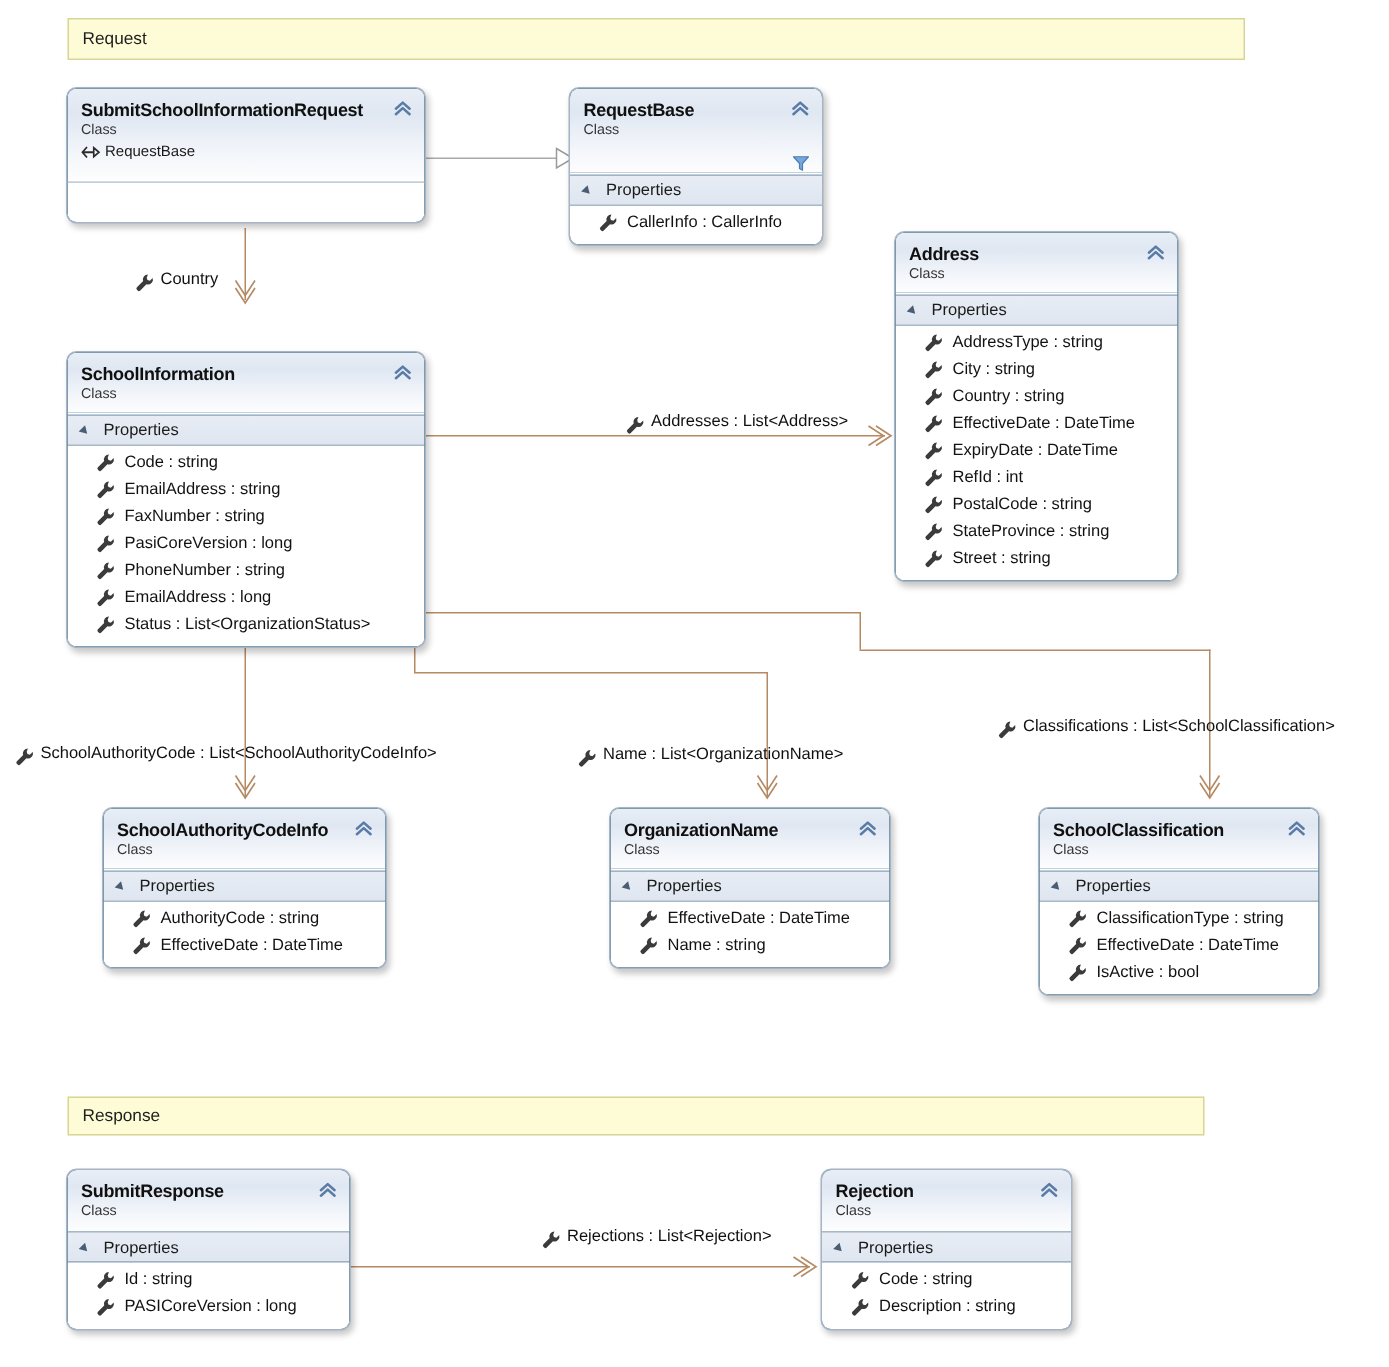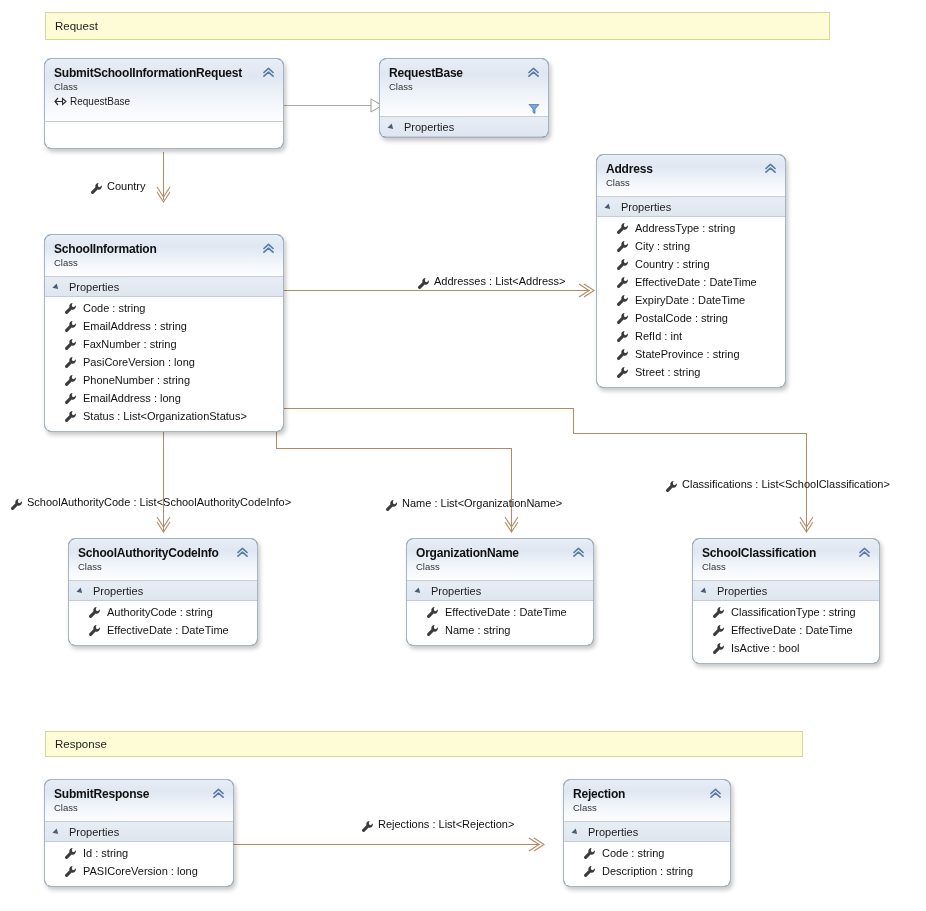--- a/index.html
+++ b/index.html
@@ -296,20 +296,25 @@
             <path d="M2 6 L7 1.5 L12 6" fill="none" stroke="#5a7ba6" stroke-width="1.8" stroke-linecap="round" stroke-linejoin="round"></path>
             <path d="M2 10 L7 5.5 L12 10" fill="none" stroke="#5a7ba6" stroke-width="1.8" stroke-linecap="round" stroke-linejoin="round"></path>
           </svg>
           <div class="cls-name">RequestBase</div>
           <div class="cls-stereo">Class</div>
           <svg class="funnel" viewBox="0 0 12 12" style="top: 44px;">
             <path d="M1 1.5 H11 L7 6 V10.5 L5 9.3 V6 Z" fill="#7aa7da" stroke="#4a7fb5" stroke-width="0.8" stroke-linejoin="round"></path>
           </svg>
         </div>
         <div class="comp-title"><span class="tri"></span><span>Properties</span></div>
+        <div class="members">
+          <div class="member"><svg class="wrench" viewBox="0 0 16 16">
+              <path d="M10.6 1.2a4.1 4.1 0 0 0-3.9 5.4L1.6 11.7a1.5 1.5 0 0 0 0 2.1l.6.6a1.5 1.5 0 0 0 2.1 0l5.1-5.1a4.1 4.1 0 0 0 5.1-5.2l-2.3 2.3-2-.6-.6-2z" fill="#3b3b3b"></path>
+            </svg><span>CallerInfo : CallerInfo</span></div>
+        </div>
       </div>
       <div class="clsbox" style="left: 596px; top: 154px; width: 190px;">
         <div class="cls-header">
           <svg class="chev" viewBox="0 0 14 12">
             <path d="M2 6 L7 1.5 L12 6" fill="none" stroke="#5a7ba6" stroke-width="1.8" stroke-linecap="round" stroke-linejoin="round"></path>
             <path d="M2 10 L7 5.5 L12 10" fill="none" stroke="#5a7ba6" stroke-width="1.8" stroke-linecap="round" stroke-linejoin="round"></path>
           </svg>
           <div class="cls-name">Address</div>
           <div class="cls-stereo">Class</div>
         </div>
@@ -325,26 +330,26 @@
               <path d="M10.6 1.2a4.1 4.1 0 0 0-3.9 5.4L1.6 11.7a1.5 1.5 0 0 0 0 2.1l.6.6a1.5 1.5 0 0 0 2.1 0l5.1-5.1a4.1 4.1 0 0 0 5.1-5.2l-2.3 2.3-2-.6-.6-2z" fill="#3b3b3b"></path>
             </svg><span>Country : string</span></div>
           <div class="member"><svg class="wrench" viewBox="0 0 16 16">
               <path d="M10.6 1.2a4.1 4.1 0 0 0-3.9 5.4L1.6 11.7a1.5 1.5 0 0 0 0 2.1l.6.6a1.5 1.5 0 0 0 2.1 0l5.1-5.1a4.1 4.1 0 0 0 5.1-5.2l-2.3 2.3-2-.6-.6-2z" fill="#3b3b3b"></path>
             </svg><span>EffectiveDate : DateTime</span></div>
           <div class="member"><svg class="wrench" viewBox="0 0 16 16">
               <path d="M10.6 1.2a4.1 4.1 0 0 0-3.9 5.4L1.6 11.7a1.5 1.5 0 0 0 0 2.1l.6.6a1.5 1.5 0 0 0 2.1 0l5.1-5.1a4.1 4.1 0 0 0 5.1-5.2l-2.3 2.3-2-.6-.6-2z" fill="#3b3b3b"></path>
             </svg><span>ExpiryDate : DateTime</span></div>
           <div class="member"><svg class="wrench" viewBox="0 0 16 16">
               <path d="M10.6 1.2a4.1 4.1 0 0 0-3.9 5.4L1.6 11.7a1.5 1.5 0 0 0 0 2.1l.6.6a1.5 1.5 0 0 0 2.1 0l5.1-5.1a4.1 4.1 0 0 0 5.1-5.2l-2.3 2.3-2-.6-.6-2z" fill="#3b3b3b"></path>
+            </svg><span>RefId : int</span></div>
+          <div class="member"><svg class="wrench" viewBox="0 0 16 16">
+              <path d="M10.6 1.2a4.1 4.1 0 0 0-3.9 5.4L1.6 11.7a1.5 1.5 0 0 0 0 2.1l.6.6a1.5 1.5 0 0 0 2.1 0l5.1-5.1a4.1 4.1 0 0 0 5.1-5.2l-2.3 2.3-2-.6-.6-2z" fill="#3b3b3b"></path>
             </svg><span>PostalCode : string</span></div>
           <div class="member"><svg class="wrench" viewBox="0 0 16 16">
               <path d="M10.6 1.2a4.1 4.1 0 0 0-3.9 5.4L1.6 11.7a1.5 1.5 0 0 0 0 2.1l.6.6a1.5 1.5 0 0 0 2.1 0l5.1-5.1a4.1 4.1 0 0 0 5.1-5.2l-2.3 2.3-2-.6-.6-2z" fill="#3b3b3b"></path>
-            </svg><span>RefId : int</span></div>
-          <div class="member"><svg class="wrench" viewBox="0 0 16 16">
-              <path d="M10.6 1.2a4.1 4.1 0 0 0-3.9 5.4L1.6 11.7a1.5 1.5 0 0 0 0 2.1l.6.6a1.5 1.5 0 0 0 2.1 0l5.1-5.1a4.1 4.1 0 0 0 5.1-5.2l-2.3 2.3-2-.6-.6-2z" fill="#3b3b3b"></path>
             </svg><span>StateProvince : string</span></div>
           <div class="member"><svg class="wrench" viewBox="0 0 16 16">
               <path d="M10.6 1.2a4.1 4.1 0 0 0-3.9 5.4L1.6 11.7a1.5 1.5 0 0 0 0 2.1l.6.6a1.5 1.5 0 0 0 2.1 0l5.1-5.1a4.1 4.1 0 0 0 5.1-5.2l-2.3 2.3-2-.6-.6-2z" fill="#3b3b3b"></path>
             </svg><span>Street : string</span></div>
         </div>
       </div>
       <div class="clsbox" style="left: 44px; top: 204px; width: 240px; margin-top: 30px;">
         <div class="cls-header">
           <svg class="chev" viewBox="0 0 14 12">
             <path d="M2 6 L7 1.5 L12 6" fill="none" stroke="#5a7ba6" stroke-width="1.8" stroke-linecap="round" stroke-linejoin="round"></path>
@@ -450,21 +455,21 @@
         <div class="comp-title"><span class="tri"></span><span>Properties</span></div>
         <div class="members">
           <div class="member"><svg class="wrench" viewBox="0 0 16 16">
               <path d="M10.6 1.2a4.1 4.1 0 0 0-3.9 5.4L1.6 11.7a1.5 1.5 0 0 0 0 2.1l.6.6a1.5 1.5 0 0 0 2.1 0l5.1-5.1a4.1 4.1 0 0 0 5.1-5.2l-2.3 2.3-2-.6-.6-2z" fill="#3b3b3b"></path>
             </svg><span>Id : string</span></div>
           <div class="member"><svg class="wrench" viewBox="0 0 16 16">
               <path d="M10.6 1.2a4.1 4.1 0 0 0-3.9 5.4L1.6 11.7a1.5 1.5 0 0 0 0 2.1l.6.6a1.5 1.5 0 0 0 2.1 0l5.1-5.1a4.1 4.1 0 0 0 5.1-5.2l-2.3 2.3-2-.6-.6-2z" fill="#3b3b3b"></path>
             </svg><span>PASICoreVersion : long</span></div>
         </div>
       </div>
-      <div class="clsbox" style="left: 547px; top: 779px; width: 168px; margin-left: 16px;">
+      <div class="clsbox" style="left: 547px; top: 779px; width: 168px;">
         <div class="cls-header">
           <svg class="chev" viewBox="0 0 14 12">
             <path d="M2 6 L7 1.5 L12 6" fill="none" stroke="#5a7ba6" stroke-width="1.8" stroke-linecap="round" stroke-linejoin="round"></path>
             <path d="M2 10 L7 5.5 L12 10" fill="none" stroke="#5a7ba6" stroke-width="1.8" stroke-linecap="round" stroke-linejoin="round"></path>
           </svg>
           <div class="cls-name">Rejection</div>
           <div class="cls-stereo">Class</div>
         </div>
         <div class="comp-title"><span class="tri"></span><span>Properties</span></div>
         <div class="members">

